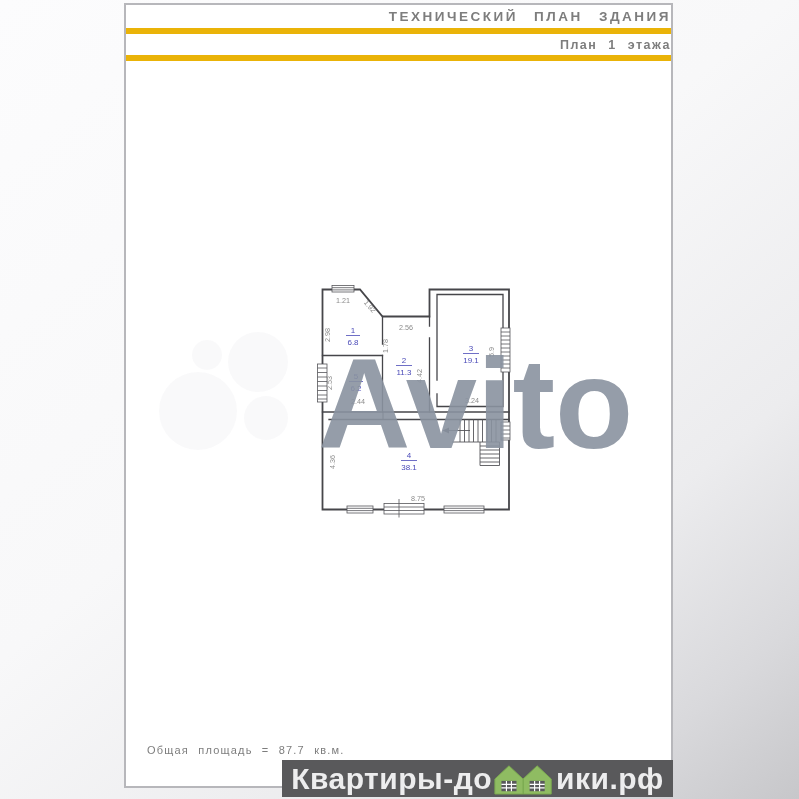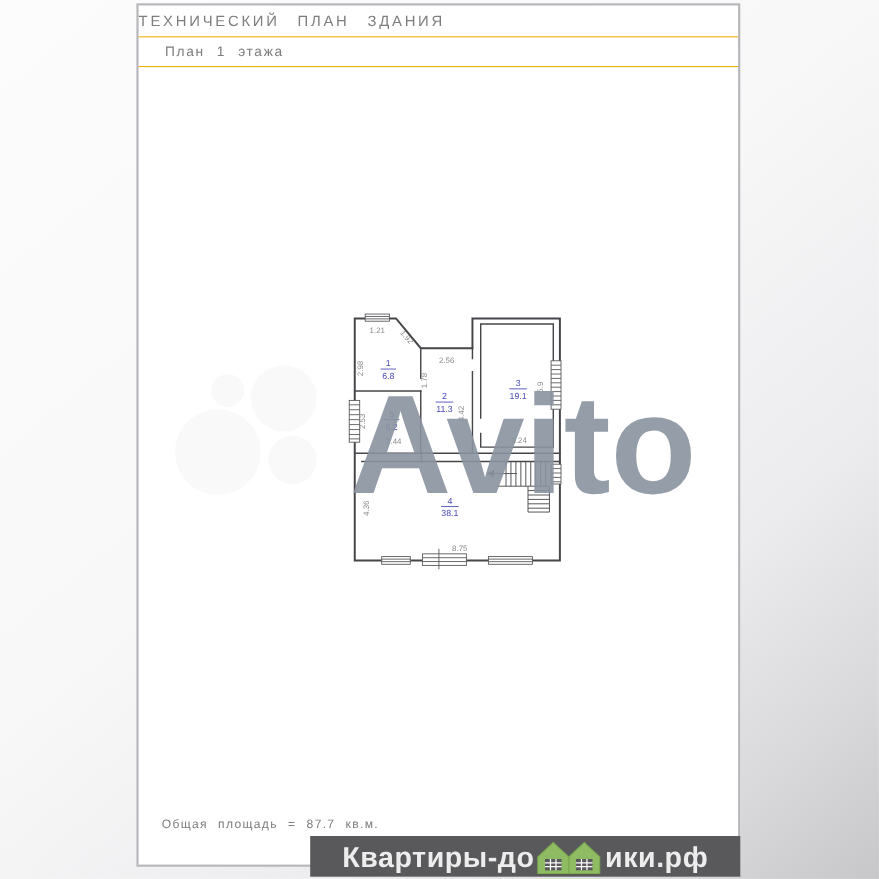--- a/index.html
+++ b/index.html
@@ -7,38 +7,39 @@
     width:799px;height:799px;position:relative;overflow:hidden;
     font-family:"Liberation Sans", sans-serif;
     background:linear-gradient(140deg,#fcfcfd 0%,#f8f8f9 45%,#ececee 72%,#d9d9dc 88%,#c7c7ca 100%);
   }
   .page{
     position:absolute;left:124px;top:3px;width:549px;height:785px;
     background:#ffffff;border:2px solid #b7b7bb;box-sizing:border-box;
   }
   .hdr-row{
     position:absolute;left:0;width:100%;box-sizing:border-box;
-    display:flex;align-items:center;justify-content:flex-start;
-    border-bottom:1px solid #eab308;
+    display:flex;align-items:center;justify-content:flex-end;
+    border-bottom:6px solid #eab308;
+    font-weight:bold;
   }
   .hdr-title{top:0;height:29px;font-size:13.5px;color:#7d7d7d;letter-spacing:2.5px;word-spacing:10px;}
   .hdr-sub{top:29px;height:27px;font-size:12.5px;color:#7d7d7d;letter-spacing:1.5px;word-spacing:6px;padding-left:24px;}
   .plan-svg{position:absolute;left:176px;top:272px;width:215px;height:245px;}
   .wm-svg{position:absolute;left:0;top:0;width:545px;height:781px;pointer-events:none;}
   .footer-note{
     position:absolute;left:21px;top:739px;font-size:11px;color:#7d7d7d;
     letter-spacing:1.2px;word-spacing:5px;
   }
   .site-band{
     position:absolute;left:282px;top:760px;width:391px;height:37px;
     background:#59595b;display:flex;align-items:center;justify-content:center;
     z-index:5;
   }
   .site-band span{
-    color:#ededee;font-size:26px;font-weight:bold;letter-spacing:0.5px;
+    color:#ededee;font-size:30px;font-weight:bold;letter-spacing:0.5px;
     line-height:1;white-space:nowrap;
   }
   .houses{width:62px;height:34px;margin:0 1px;display:block;}
   svg text{font-family:"Liberation Sans", sans-serif;}
   .dim{font-size:7.2px;fill:#8b8b8b;}
   .room-num,.room-area{font-size:8px;fill:#4a4ab8;}
 </style>
 </head>
 <body>
 

